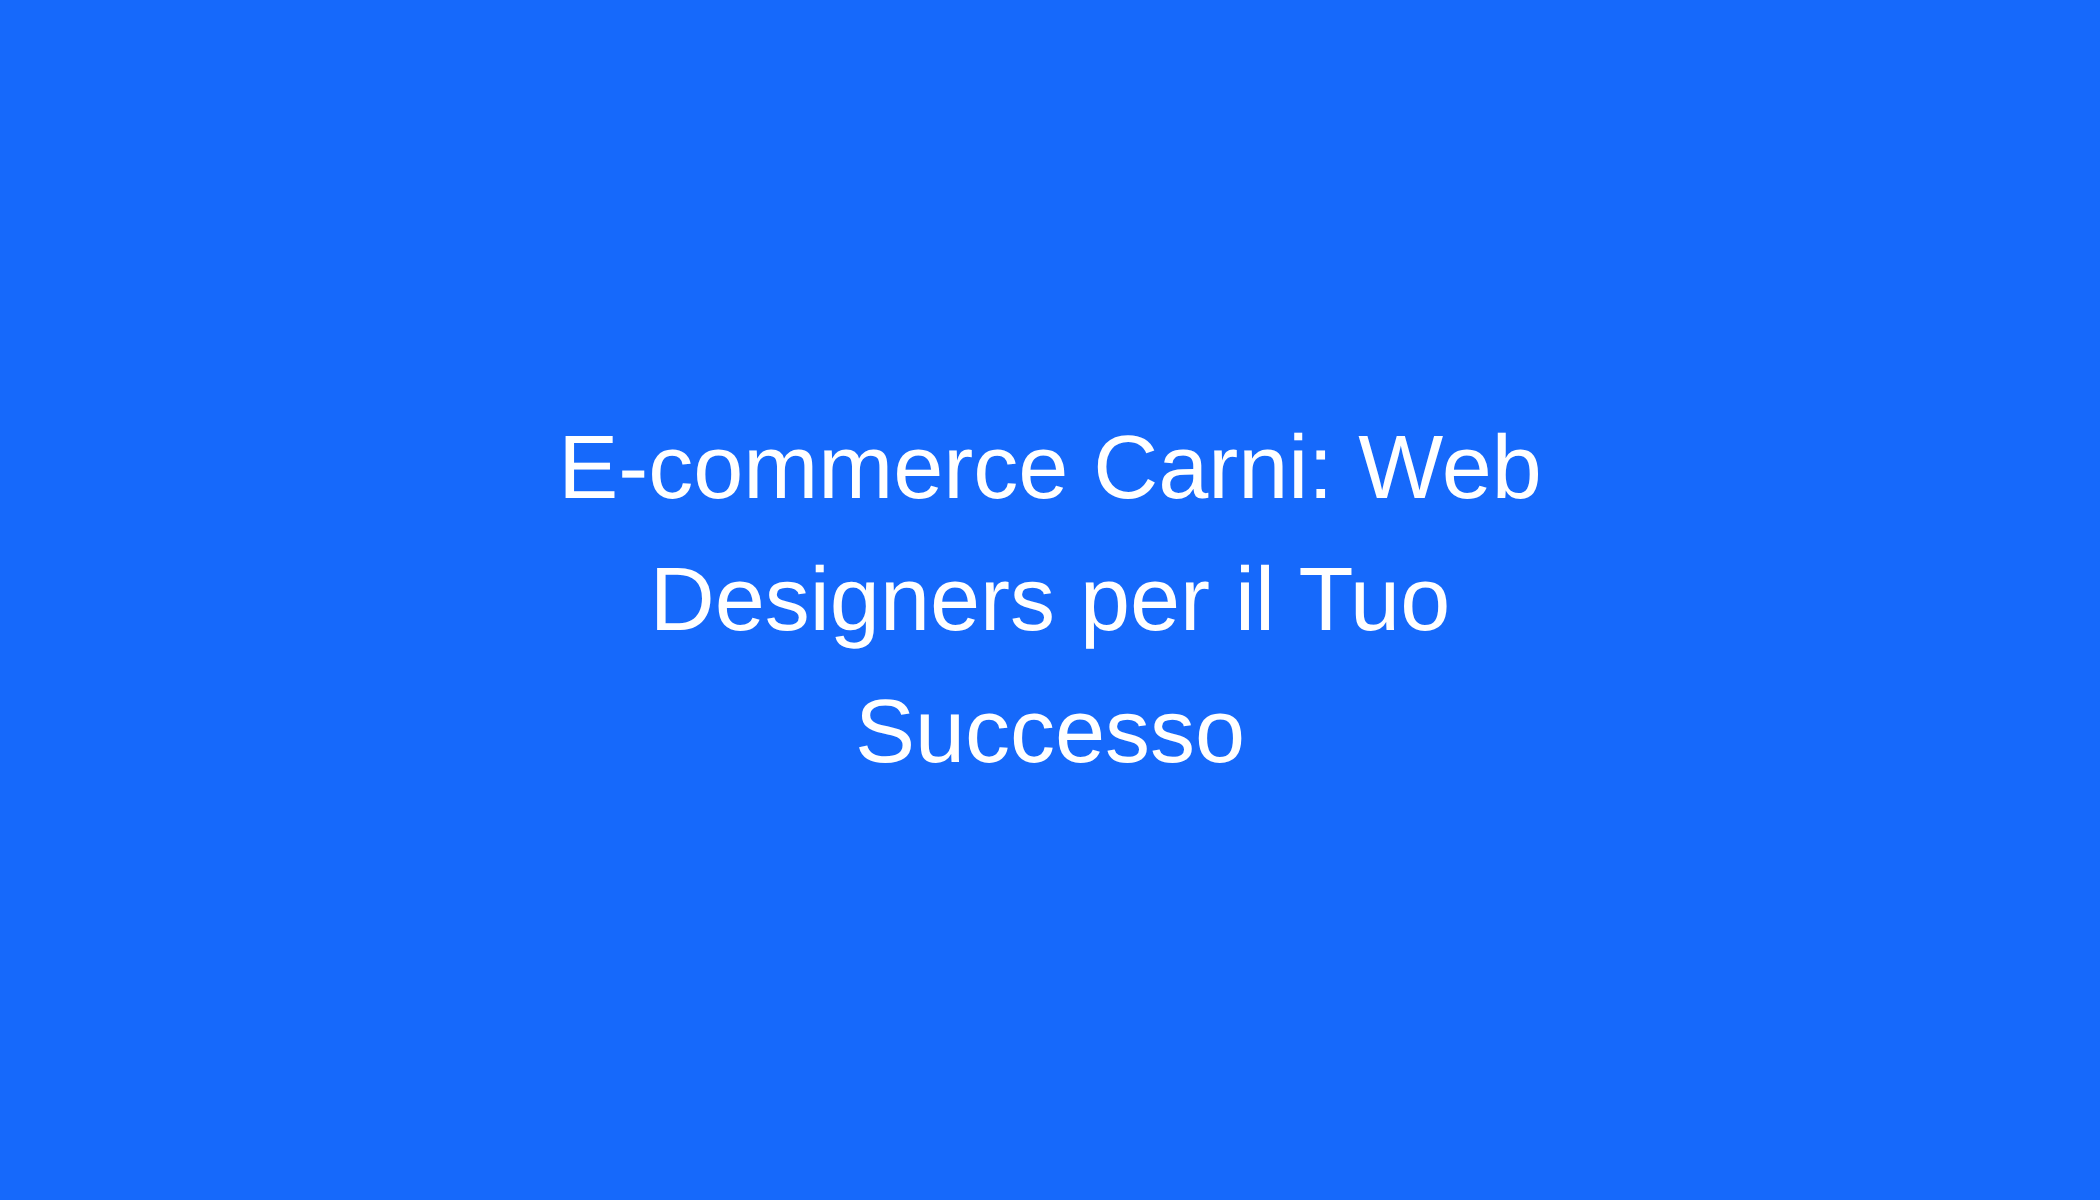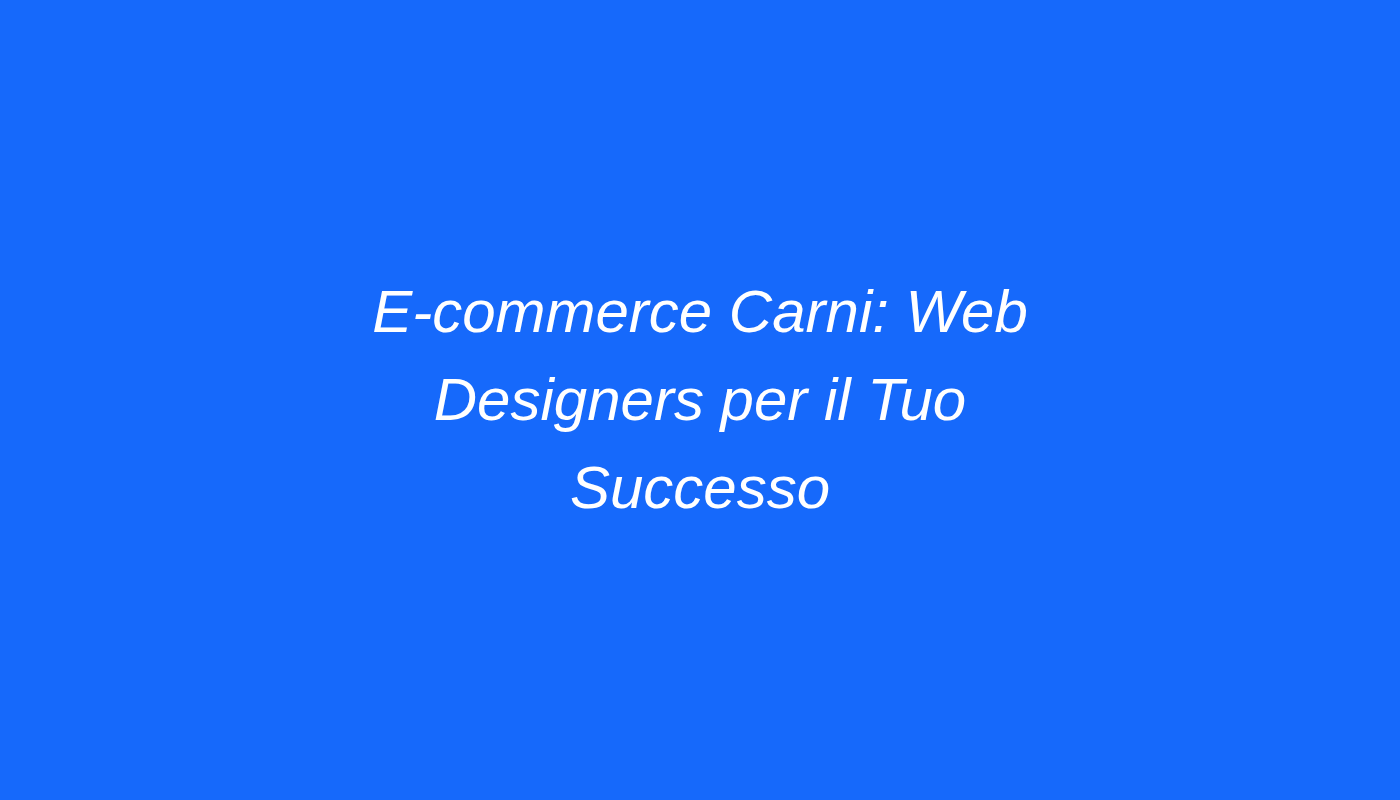--- a/index.html
+++ b/index.html
@@ -18,21 +18,20 @@
 
   .hero-banner {
     position: relative;
     box-sizing: border-box;
     width: 1400px;
     height: 800px;
     background-color: #1669fb;
     display: flex;
     align-items: center;
     justify-content: center;
-    font-style: italic;
   }
 
   .hero-inner {
     width: 1240px;
     margin: 0 auto;
     padding: 0 20px;
     box-sizing: border-box;
     display: flex;
     flex-direction: column;
     align-items: center;

